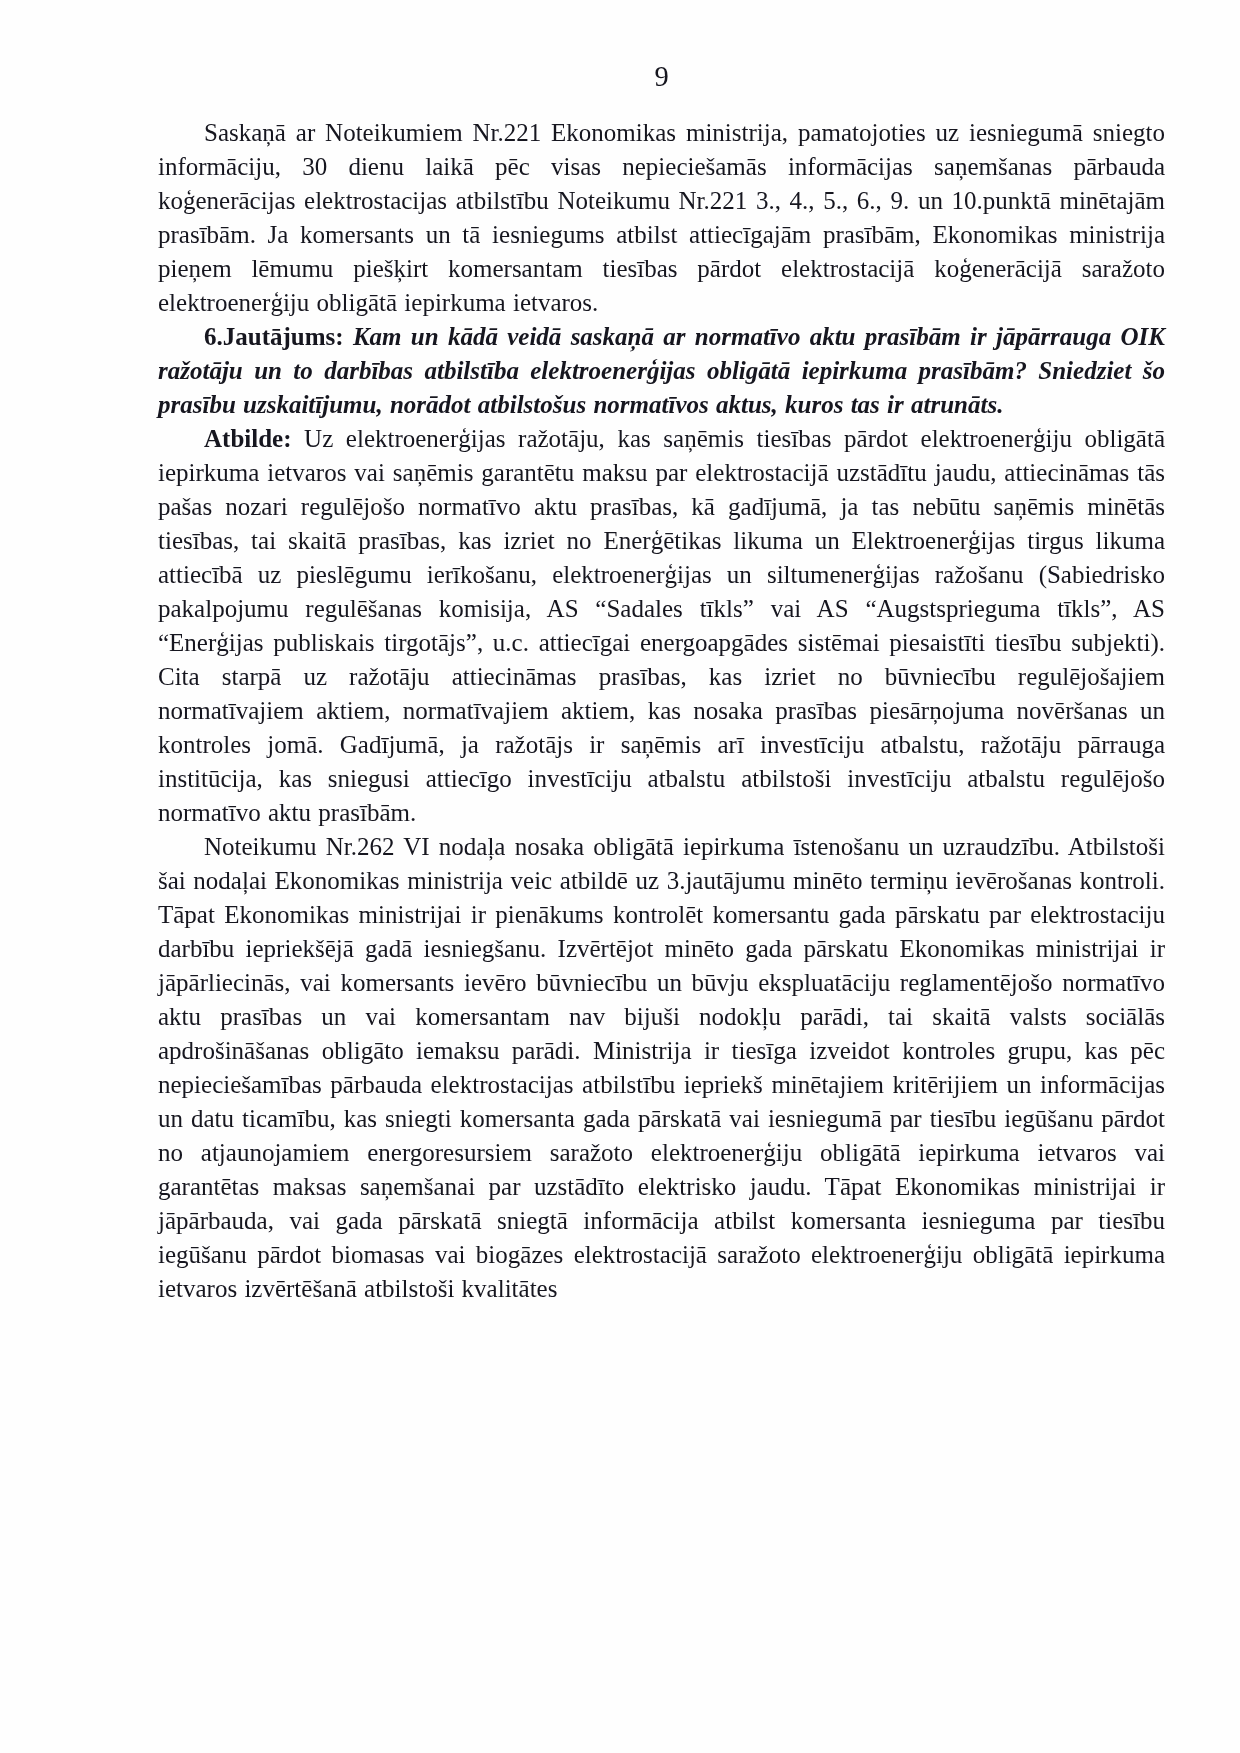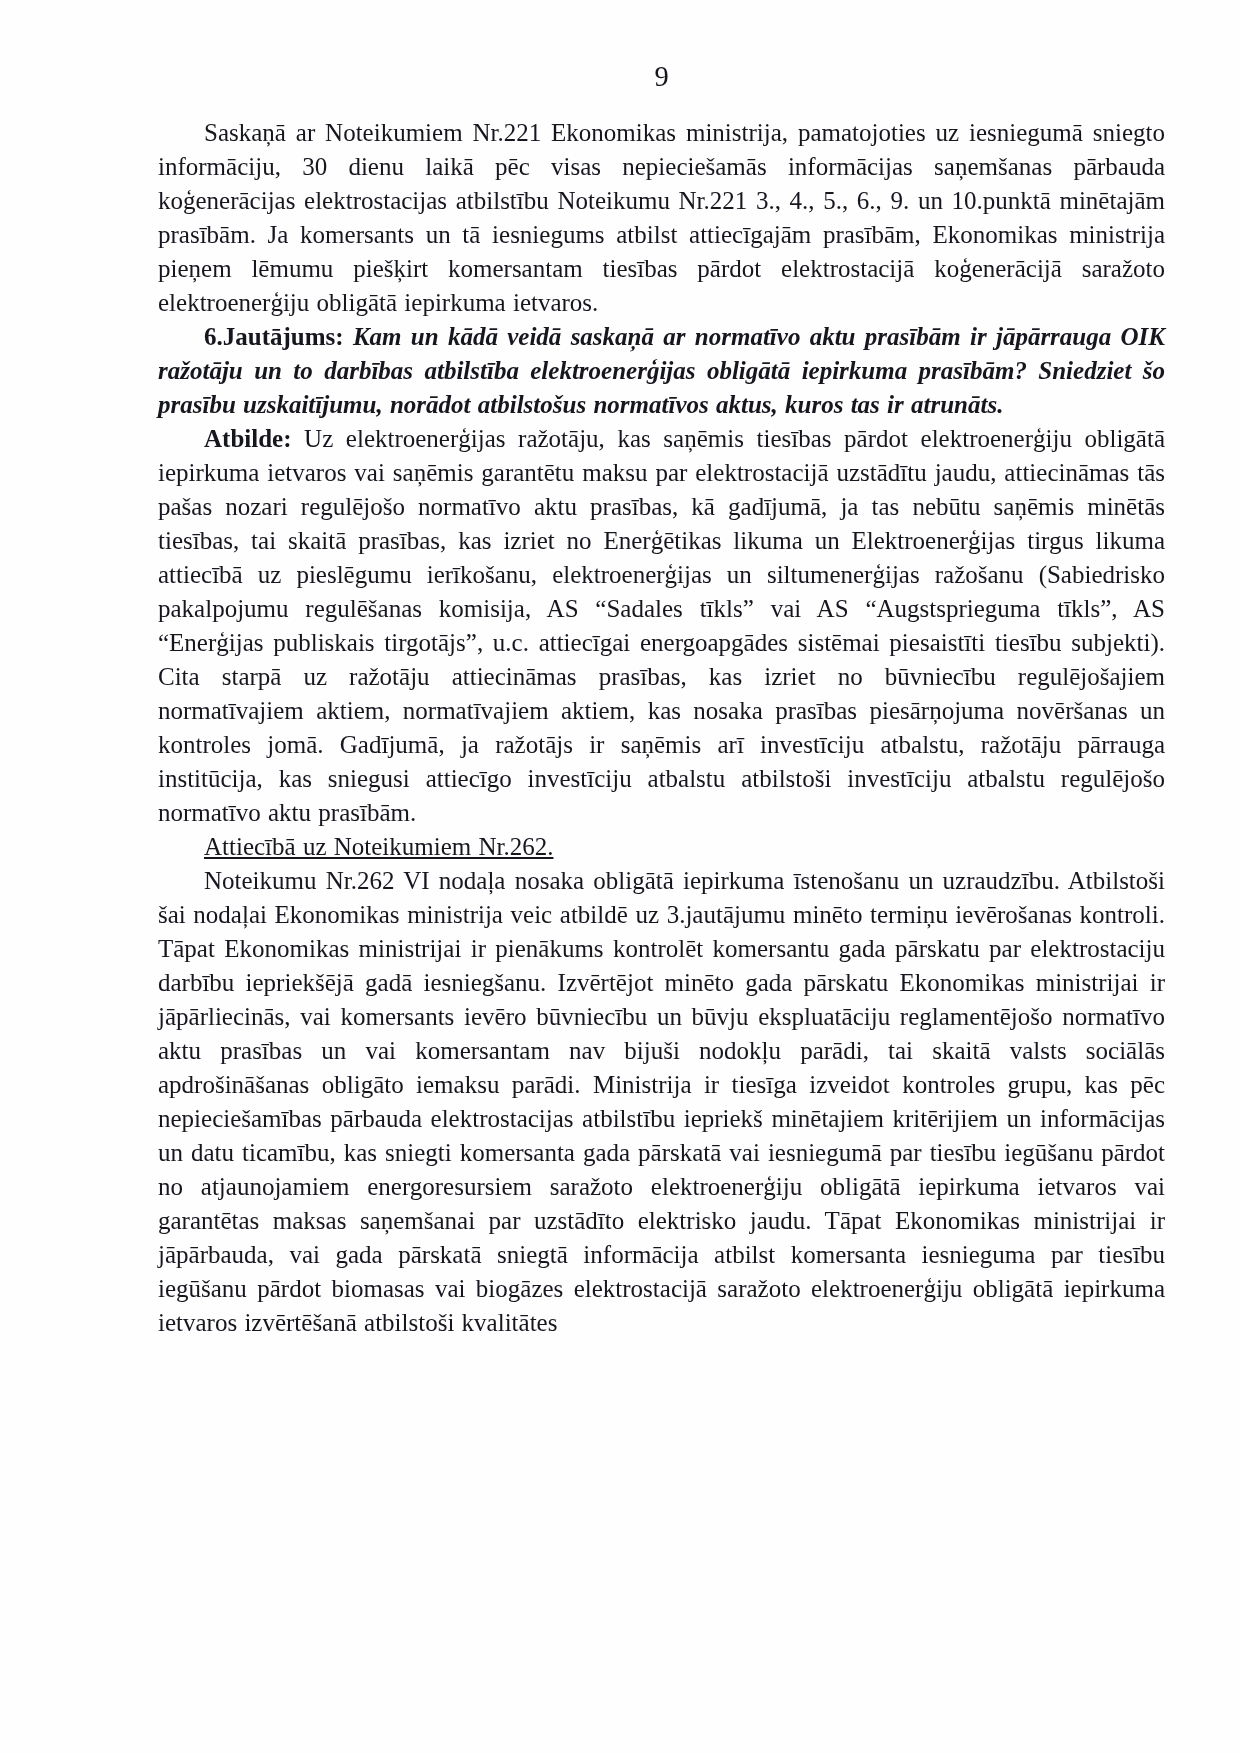--- a/index.html
+++ b/index.html
@@ -59,19 +59,18 @@
   <div class="page-number">9</div>
 
   <div class="text-block">
 
     <p class="para">Saskaņā ar Noteikumiem Nr.221 Ekonomikas ministrija, pamatojoties uz iesniegumā sniegto informāciju, 30 dienu laikā pēc visas nepieciešamās informācijas saņemšanas pārbauda koģenerācijas elektrostacijas atbilstību Noteikumu Nr.221 3., 4., 5., 6., 9. un 10.punktā minētajām prasībām. Ja komersants un tā iesniegums atbilst attiecīgajām prasībām, Ekonomikas ministrija pieņem lēmumu piešķirt komersantam tiesības pārdot elektrostacijā koģenerācijā saražoto elektroenerģiju obligātā iepirkuma ietvaros.</p>
 
     <p class="para gap-before"><span class="bold">6.Jautājums:</span> <span class="italic">Kam un kādā veidā saskaņā ar normatīvo aktu prasībām ir jāpārrauga OIK ražotāju un to darbības atbilstība elektroenerģijas obligātā iepirkuma prasībām? Sniedziet šo prasību uzskaitījumu, norādot atbilstošus normatīvos aktus, kuros tas ir atrunāts.</span></p>
 
     <p class="para"><span class="bold">Atbilde:</span> <span>Uz elektroenerģijas ražotāju, kas saņēmis tiesības pārdot elektroenerģiju obligātā iepirkuma ietvaros vai saņēmis garantētu maksu par elektrostacijā uzstādītu jaudu, attiecināmas tās pašas nozari regulējošo normatīvo aktu prasības, kā gadījumā, ja tas nebūtu saņēmis minētās tiesības, tai skaitā prasības, kas izriet no Enerģētikas likuma un Elektroenerģijas tirgus likuma attiecībā uz pieslēgumu ierīkošanu, elektroenerģijas un siltumenerģijas ražošanu (Sabiedrisko pakalpojumu regulēšanas komisija, AS “Sadales tīkls” vai AS “Augstsprieguma tīkls”, AS “Enerģijas publiskais tirgotājs”, u.c. attiecīgai energoapgādes sistēmai piesaistīti tiesību subjekti). Cita starpā uz ražotāju attiecināmas prasības, kas izriet no būvniecību regulējošajiem normatīvajiem aktiem, normatīvajiem aktiem, kas nosaka prasības piesārņojuma novēršanas un kontroles jomā. Gadījumā, ja ražotājs ir saņēmis arī investīciju atbalstu, ražotāju pārrauga institūcija, kas sniegusi attiecīgo investīciju atbalstu atbilstoši investīciju atbalstu regulējošo normatīvo aktu prasībām.</span></p>
 
-    <p class="para"><span class="underline">Attiecībā uz Noteikumiem Nr.262.</span></p>
 
     <p class="para">Noteikumu Nr.262 VI nodaļa nosaka obligātā iepirkuma īstenošanu un uzraudzību. Atbilstoši šai nodaļai Ekonomikas ministrija veic atbildē uz 3.jautājumu minēto termiņu ievērošanas kontroli. Tāpat Ekonomikas ministrijai ir pienākums kontrolēt komersantu gada pārskatu par elektrostaciju darbību iepriekšējā gadā iesniegšanu. Izvērtējot minēto gada pārskatu Ekonomikas ministrijai ir jāpārliecinās, vai komersants ievēro būvniecību un būvju ekspluatāciju reglamentējošo normatīvo aktu prasības un vai komersantam nav bijuši nodokļu parādi, tai skaitā valsts sociālās apdrošināšanas obligāto iemaksu parādi. Ministrija ir tiesīga izveidot kontroles grupu, kas pēc nepieciešamības pārbauda elektrostacijas atbilstību iepriekš minētajiem kritērijiem un informācijas un datu ticamību, kas sniegti komersanta gada pārskatā vai iesniegumā par tiesību iegūšanu pārdot no atjaunojamiem energoresursiem saražoto elektroenerģiju obligātā iepirkuma ietvaros vai garantētas maksas saņemšanai par uzstādīto elektrisko jaudu. Tāpat Ekonomikas ministrijai ir jāpārbauda, vai gada pārskatā sniegtā informācija atbilst komersanta iesnieguma par tiesību iegūšanu pārdot biomasas vai biogāzes elektrostacijā saražoto elektroenerģiju obligātā iepirkuma ietvaros izvērtēšanā atbilstoši kvalitātes</p>
 
   </div>
 
 </div>
 
 </body></html>

